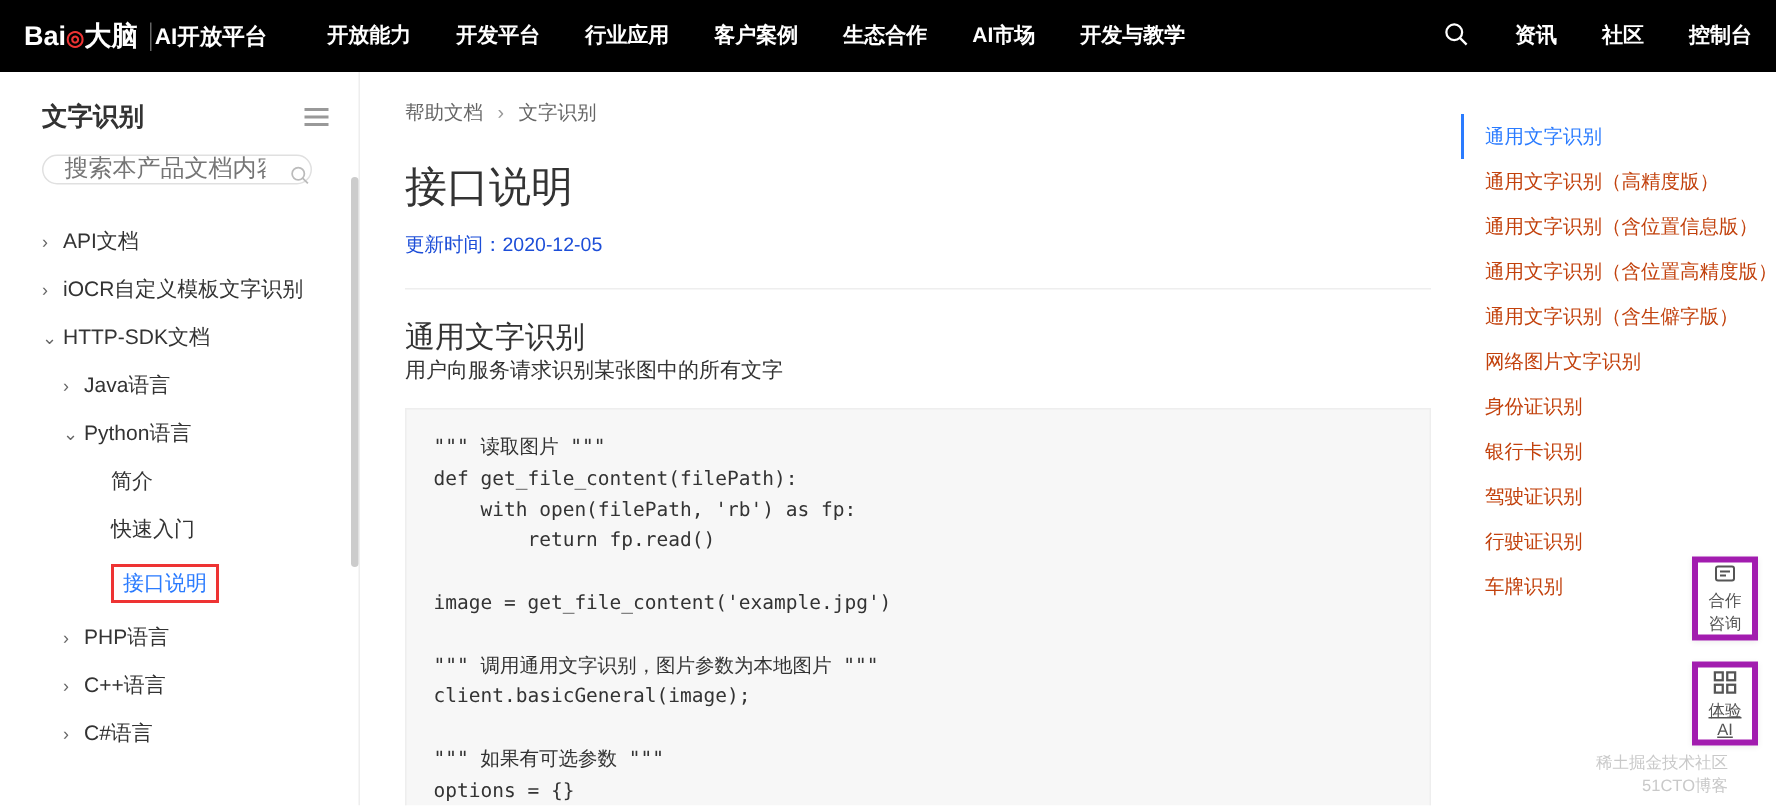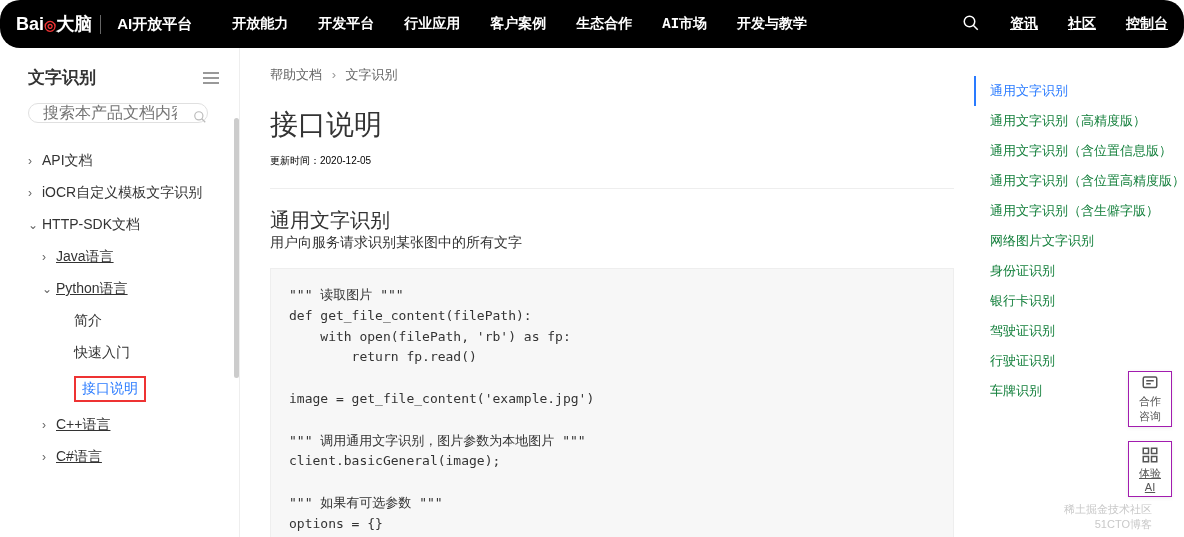--- a/index.html
+++ b/index.html
@@ -1,63 +1,63 @@
 <!DOCTYPE html>
 <html><head>
 <meta charset="utf-8">
 <style>
   * { box-sizing: border-box; margin: 0; padding: 0; }
   body { font-family: "PingFang SC","Microsoft YaHei","Helvetica Neue",Arial,sans-serif; font-size: 14px; color: #333; background: #fff; width: 1184px; height: 537px; overflow: hidden; position: relative; }
   
-  .topnav { background: #000; color: #fff; height: 48px; display: flex; align-items: center; padding: 0 16px; border-radius: 20px; }
+  .topnav { background: #000; color: #fff; height: 48px; display: flex; align-items: center; padding: 0 16px; }
   .brand { display: flex; align-items: center; gap: 8px; font-weight: bold; }
   .brand .logo { font-size: 18px; letter-spacing: 0; }
-  .brand .sub { font-size: 15px; border-left: 1px solid #666; padding-left: 16px; }
+  .brand .sub { font-size: 15px; border-left: 1px solid #666; padding-left: 2px; }
   .navlinks { display: flex; gap: 30px; margin-left: 40px; font-size: 14px; font-weight: bold; }
-  .navlinks span { cursor: pointer; font-family: Liberation Mono, monospace; }
+  .navlinks span { cursor: pointer; }
   .navspacer { flex: 1; }
-  .navright { display: flex; align-items: center; gap: 30px; font-size: 14px; font-weight: bold; text-decoration: underline; }
+  .navright { display: flex; align-items: center; gap: 30px; font-size: 14px; font-weight: bold; }
   .navright .icon { width: 18px; height: 18px; }
   
   .wrap { display: flex; height: calc(100% - 48px); }
   .sidebar { width: 240px; padding: 18px 10px 0 28px; border-right: 1px solid #eee; position: relative; }
   .sidebar .head { display: flex; align-items: center; justify-content: space-between; padding-right: 10px; }
   .sidebar .head h3 { font-size: 17px; font-weight: bold; }
   .hamb { width: 16px; height: 12px; display: flex; flex-direction: column; justify-content: space-between; }
   .hamb span { display:block; height:2px; background:#999; }
   .searchbox { margin-top: 14px; position: relative; }
   .searchbox input { width: 180px; height: 20px; border: 1px solid #e0e0e0; border-radius: 16px; padding: 0 30px 0 14px; font-size: 16px; color: #4c1d95; outline: none; }
   .searchbox .sicon { position: absolute; right: 22px; top: 7px; color: #bbb; }
   .tree { margin-top: 22px; font-size: 14px; }
   .tree .item { padding: 7px 0; cursor: pointer; color: #333; white-space: nowrap; }
   .tree .chev { display:inline-block; width:10px; color:#666; margin-right:4px; font-size:12px; }
-  .tree .d1 { padding-left: 14px; text-decoration: underline; }
+  .tree .d1 { padding-left: 14px; }
   .tree .d2 { padding-left: 32px; }
   .tree .highlight { color: #2a7bff; }
   .tree .boxed { border: 2px solid #e33; padding:2px 6px; display:inline-block; }
   .scrolltrack { position:absolute; right:0; top:0; bottom:0; width:5px; background:transparent; }
   .scrollthumb { position:absolute; right:0; top:70px; width:5px; height:260px; background:#ccc; border-radius:3px; }
   
   .main { flex:1; padding: 18px 30px 0 30px; display:flex; overflow:hidden; }
   .content { flex:1; min-width:0; }
   .crumb { font-size: 13px; color: #666; }
   .crumb .sep { margin: 0 6px; color:#999; }
   h1.title { font-size: 28px; font-weight: 500; margin-top: 22px; }
-  .meta { color:#000000; font-size: 10px; margin-top: 10px; }
+  .meta { color:#1d4ed8; font-size: 13px; margin-top: 10px; }
   .divider { border:none; border-top:1px solid #eee; margin: 20px 0 18px; }
   h2.sect { font-size: 20px; font-weight: 500; }
   p.desc { font-size: 14px; }
   pre.code { background:#f7f7f7; border:1px solid #eee; padding:16px 18px; margin-top:16px; font-family: Consolas,Menlo,monospace; font-size:13px; line-height:1.6; white-space:pre; overflow:hidden; }
   
   .rightnav { width: 200px; padding-left: 20px; padding-top:10px; font-size:13px; }
-  .rightnav .ritem { padding: 6px 0 6px 14px; color:#15803d; cursor:pointer; border-left:2px solid transparent; white-space:nowrap; }
+  .rightnav .ritem { padding: 6px 0 6px 14px; color:#c2410c; cursor:pointer; border-left:2px solid transparent; white-space:nowrap; }
   .rightnav .ritem.active { color:#2a7bff; border-left:2px solid #2a7bff; }
   
   .float { position:absolute; right:12px; bottom:40px; display:flex; flex-direction:column; gap:14px; }
-  .float .tool { width:44px; height:56px; border:1px solid #a21caf; background:#fff; box-shadow:0 1px 4px rgba(0,0,0,.08); display:flex; flex-direction:column; align-items:center; justify-content:center; font-size:11px; color:#555; cursor:pointer; }
+  .float .tool { width:44px; height:56px; border:4px solid #a21caf; background:#fff; box-shadow:0 1px 4px rgba(0,0,0,.08); display:flex; flex-direction:column; align-items:center; justify-content:center; font-size:11px; color:#555; cursor:pointer; }
   .float .tool svg { margin-bottom:2px; }
   
   .wm { position:absolute; right:32px; bottom:6px; font-size:11px; color:#c9c9c9; text-align:right; line-height:1.3; }
 </style>
 </head>
 <body>
 
 <div class="topnav">
   <div class="brand">
     <span class="logo"><span>Bai</span><span style="color:#e33;font-size:14px;">◎</span><span>大脑</span></span>
@@ -108,20 +108,21 @@
     </div>
     <div class="tree" id="tree">
         <div class="item d0"><span class="chev">›</span><span>API文档</span></div>
         <div class="item d0"><span class="chev">›</span><span>iOCR自定义模板文字识别</span></div>
         <div class="item d0"><span class="chev">⌄</span><span>HTTP-SDK文档</span></div>
         <div class="item d1"><span class="chev">›</span><span>Java语言</span></div>
         <div class="item d1"><span class="chev">⌄</span><span>Python语言</span></div>
         <div class="item d2"><span class="chev"></span><span>简介</span></div>
         <div class="item d2"><span class="chev"></span><span>快速入门</span></div>
         <div class="item d2"><span class="chev"></span><span class="highlight boxed">接口说明</span></div>
+        <div class="item d1"><span class="chev">›</span><span>PHP语言</span></div>
         <div class="item d1"><span class="chev">›</span><span>C++语言</span></div>
         <div class="item d1"><span class="chev">›</span><span>C#语言</span></div>
       </div>
     <div class="scrolltrack">
       <div class="scrollthumb"></div>
     </div>
   </div>
 
   <div class="main">
     <div class="content">

